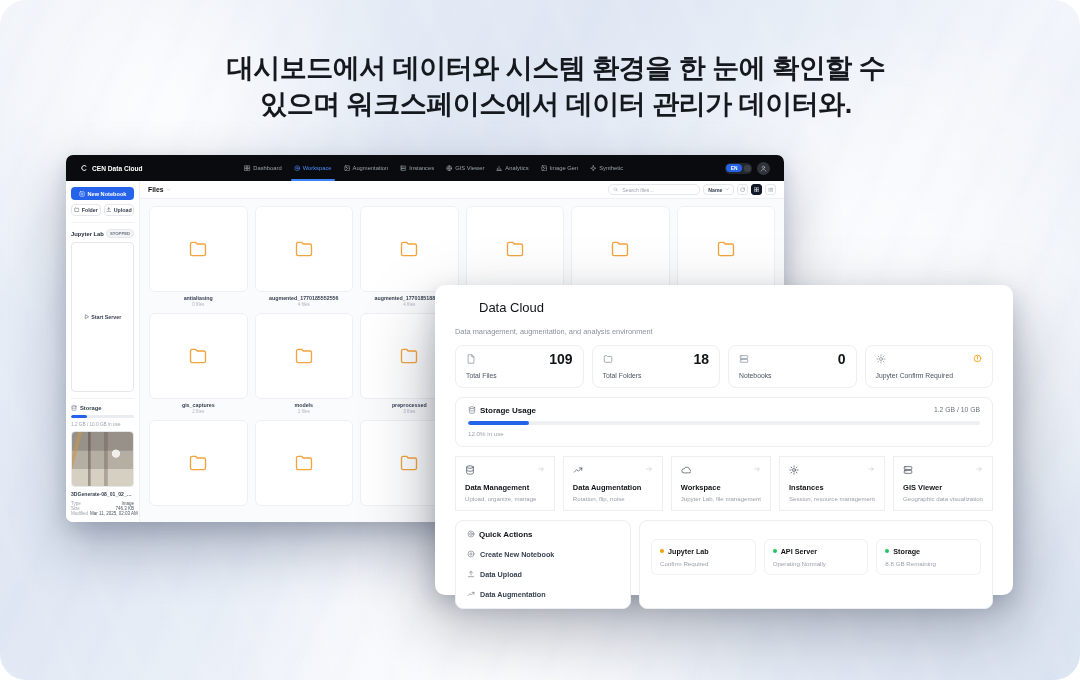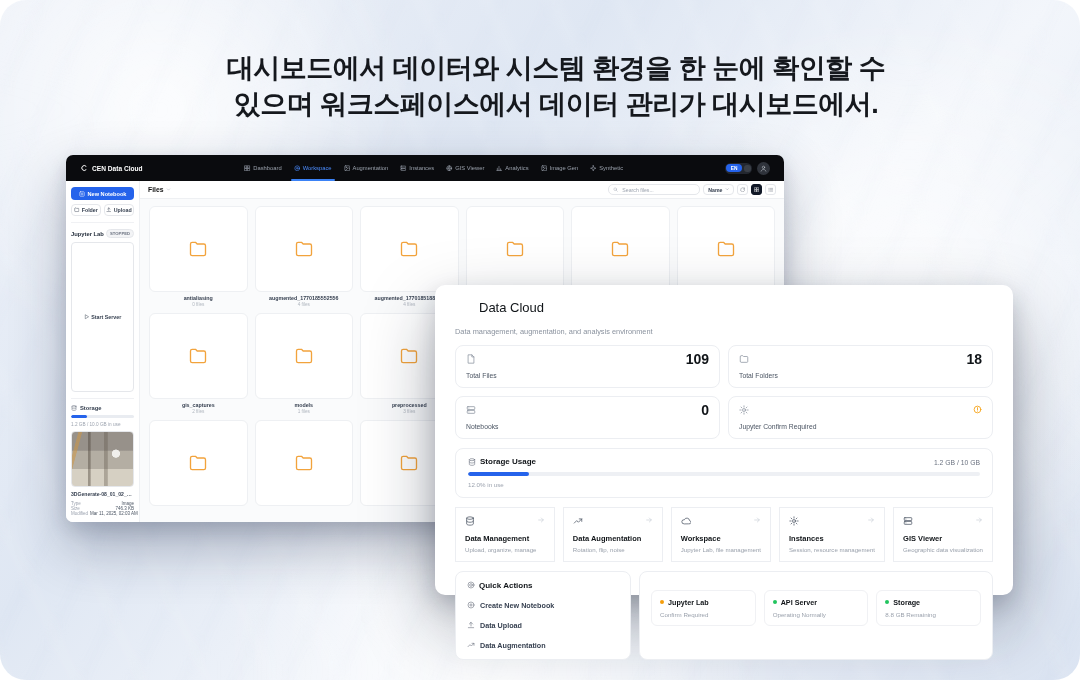--- a/index.html
+++ b/index.html
@@ -87,30 +87,30 @@
   .tile-card .ic{width:20px;height:20px;stroke-width:1.6;}
   .tile-name{margin-top:3px;text-align:center;font-size:5.3px;color:#374151;font-weight:600;white-space:nowrap;overflow:hidden;text-overflow:ellipsis;min-height:6px;}
   .tile-files{margin-top:1px;text-align:center;font-size:4.7px;color:#b0b6bf;min-height:5px;}
 
   
   .overlay{position:absolute;left:435px;top:285px;width:578px;height:310px;background:#fff;border-radius:10px;
     box-shadow:0 30px 70px rgba(15,23,42,.35),0 10px 25px rgba(15,23,42,.18);
     padding:15px 20px 16px;display:flex;flex-direction:column;gap:9px;}
   .ov-title{font-size:13px;font-weight:400;color:#101418;padding-left:24px;}
   .ov-sub{font-size:7.4px;color:#8a929e;margin-top:12px;}
-  .stats{display:grid;grid-template-columns:repeat(2,1fr);gap:8px;}
+  .stats{display:grid;grid-template-columns:repeat(4,1fr);gap:8px;}
   .stat{border:1px solid #eceef2;border-radius:8px;padding:8px 10px;background:#fff;display:flex;flex-direction:column;gap:8px;}
   .stat-top{display:flex;justify-content:space-between;align-items:flex-start;}
   .stat-ic{width:10px;height:10px;color:#8a929e;stroke-width:1.8;}
   .stat-num{font-size:14px;font-weight:800;color:#101418;line-height:10px;}
   .stat-warnic{display:none;width:9px;height:9px;color:#f59e0b;stroke-width:2.2;}
   .stat-warnic.warn{display:block;}
   .stat-label{font-size:6.8px;color:#4b5563;}
   .storagecard{border:1px solid #eceef2;border-radius:8px;padding:8px 12px 9px;}
-  .sc-head{display:flex;align-items:flex-end;gap:4px;}
+  .sc-head{display:flex;align-items:flex-start;gap:4px;}
   .sc-head .ic{width:8px;height:8px;color:#6b7280;stroke-width:1.8;}
   .sc-title{font-size:8px;font-weight:700;color:#101418;}
   .sc-amount{margin-left:auto;font-size:6.8px;color:#6b7280;}
   .sc-track{height:4px;background:#eef0f4;border-radius:2px;margin-top:6px;overflow:hidden;}
   .sc-fill{height:100%;background:#2563eb;border-radius:2px;}
   .sc-pct{font-size:6.2px;color:#9ca3af;margin-top:5px;}
   .features{display:grid;grid-template-columns:repeat(5,1fr);gap:8px;}
   .feat{border:1px solid #eceef2;border-radius:0;padding:8px 9px;background:#fff;}
   .feat-top{display:flex;justify-content:space-between;align-items:flex-start;}
   .feat-ic{width:10px;height:10px;color:#4b5563;stroke-width:1.8;}
@@ -239,21 +239,21 @@
 </svg>
 
 <div class="stage">
   <div class="blob b1"></div>
   <div class="blob b2"></div>
   <div class="blob b3"></div>
   <div class="streaks"></div>
 
   <div class="banner">
     <div>대시보드에서 데이터와 시스템 환경을 한 눈에 확인할 수</div>
-    <div>있으며 워크스페이스에서 데이터 관리가 대시보드에서.</div>
+    <div>있으며 워크스페이스에서 데이터 관리가 데이터와.</div>
   </div>
 
   <div class="app">
     <div class="navbar">
       <div class="brand">
         <svg class="ic">
             <use href="#i-logo"></use>
           </svg>
         <span>CEN Data Cloud</span>
       </div>

